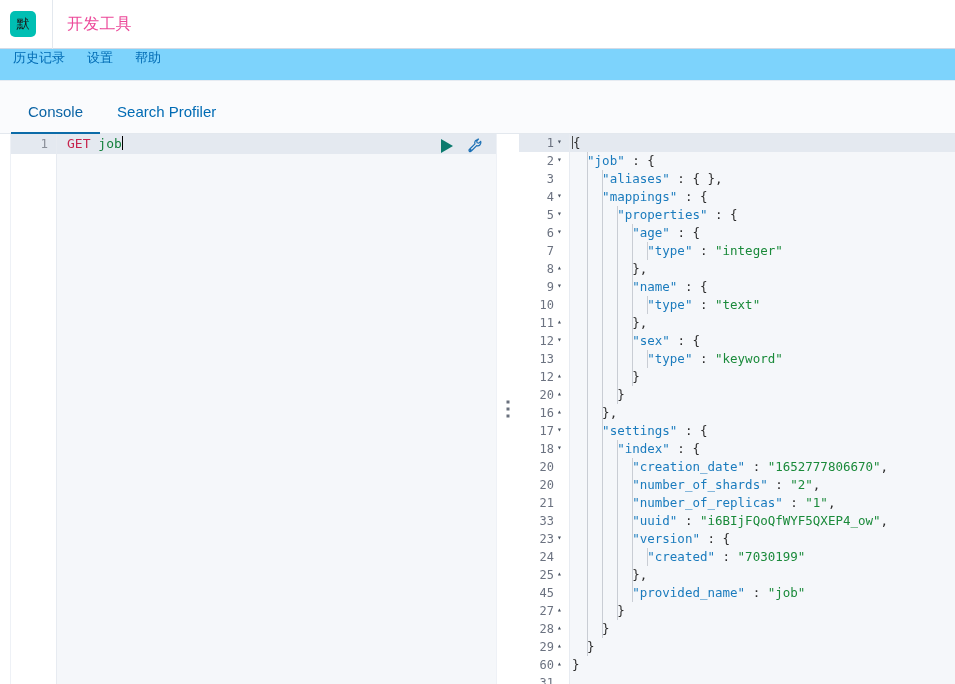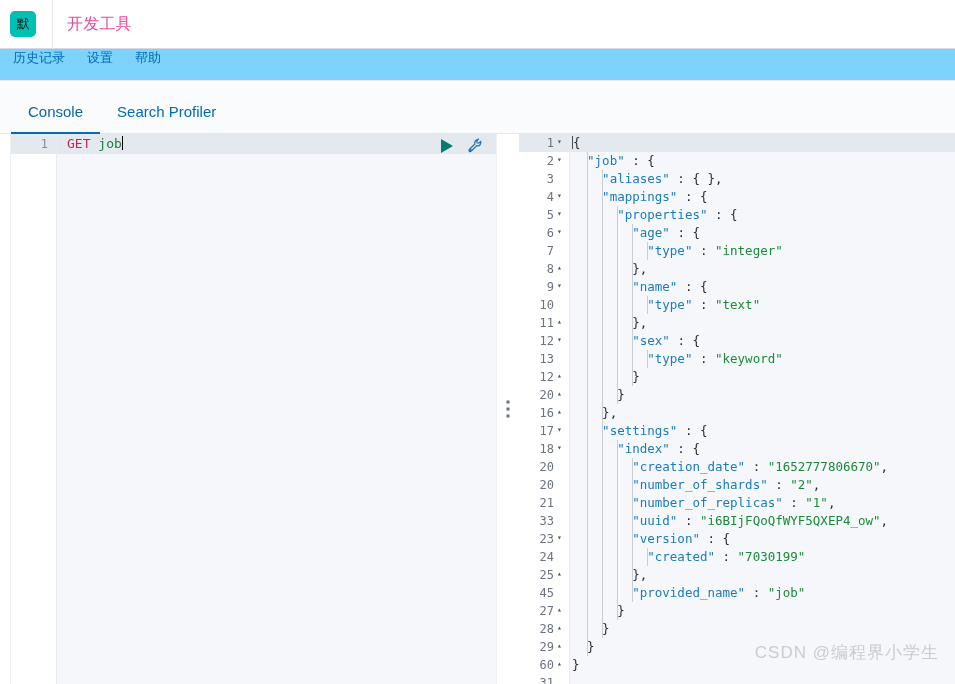--- a/index.html
+++ b/index.html
@@ -528,16 +528,15 @@
         <div class="rline">&nbsp;&nbsp;&nbsp;&nbsp;&nbsp;&nbsp;&nbsp;&nbsp;<span class="j-key">"version"</span><span class="j-pun">&nbsp;:&nbsp;{</span></div>
         <div class="rline">&nbsp;&nbsp;&nbsp;&nbsp;&nbsp;&nbsp;&nbsp;&nbsp;&nbsp;&nbsp;<span class="j-key">"created"</span><span class="j-pun">&nbsp;:&nbsp;</span><span class="j-str">"7030199"</span></div>
         <div class="rline">&nbsp;&nbsp;&nbsp;&nbsp;&nbsp;&nbsp;&nbsp;&nbsp;<span class="j-pun">},</span></div>
         <div class="rline">&nbsp;&nbsp;&nbsp;&nbsp;&nbsp;&nbsp;&nbsp;&nbsp;<span class="j-key">"provided_name"</span><span class="j-pun">&nbsp;:&nbsp;</span><span class="j-str">"job"</span></div>
         <div class="rline">&nbsp;&nbsp;&nbsp;&nbsp;&nbsp;&nbsp;<span class="j-pun">}</span></div>
         <div class="rline">&nbsp;&nbsp;&nbsp;&nbsp;<span class="j-pun">}</span></div>
         <div class="rline">&nbsp;&nbsp;<span class="j-pun">}</span></div>
         <div class="rline"><span class="j-pun">}</span></div>
         <div class="rline"></div>
       </div>
-    <div class="watermark">CSDN @编程界小学生</div>
   </div>
 
 </div>
 
 </body></html>

